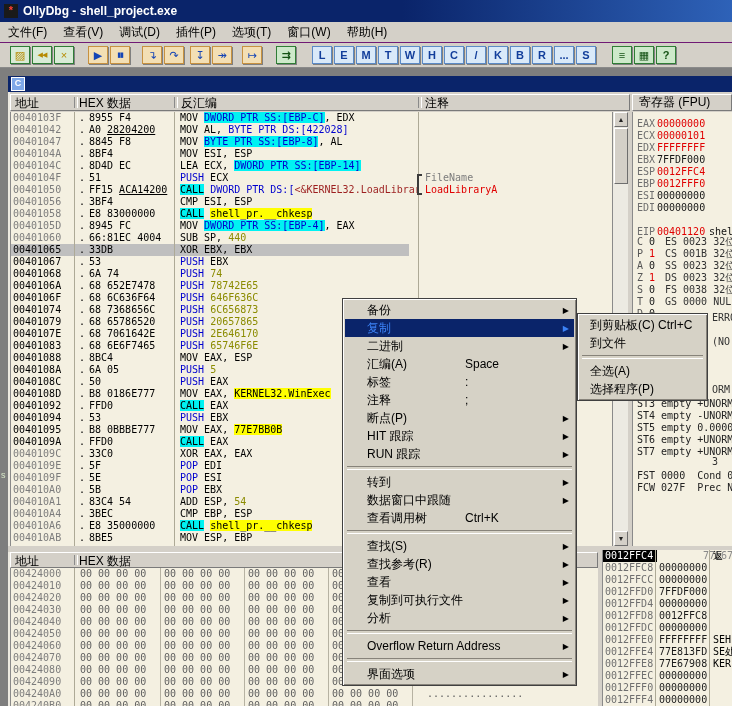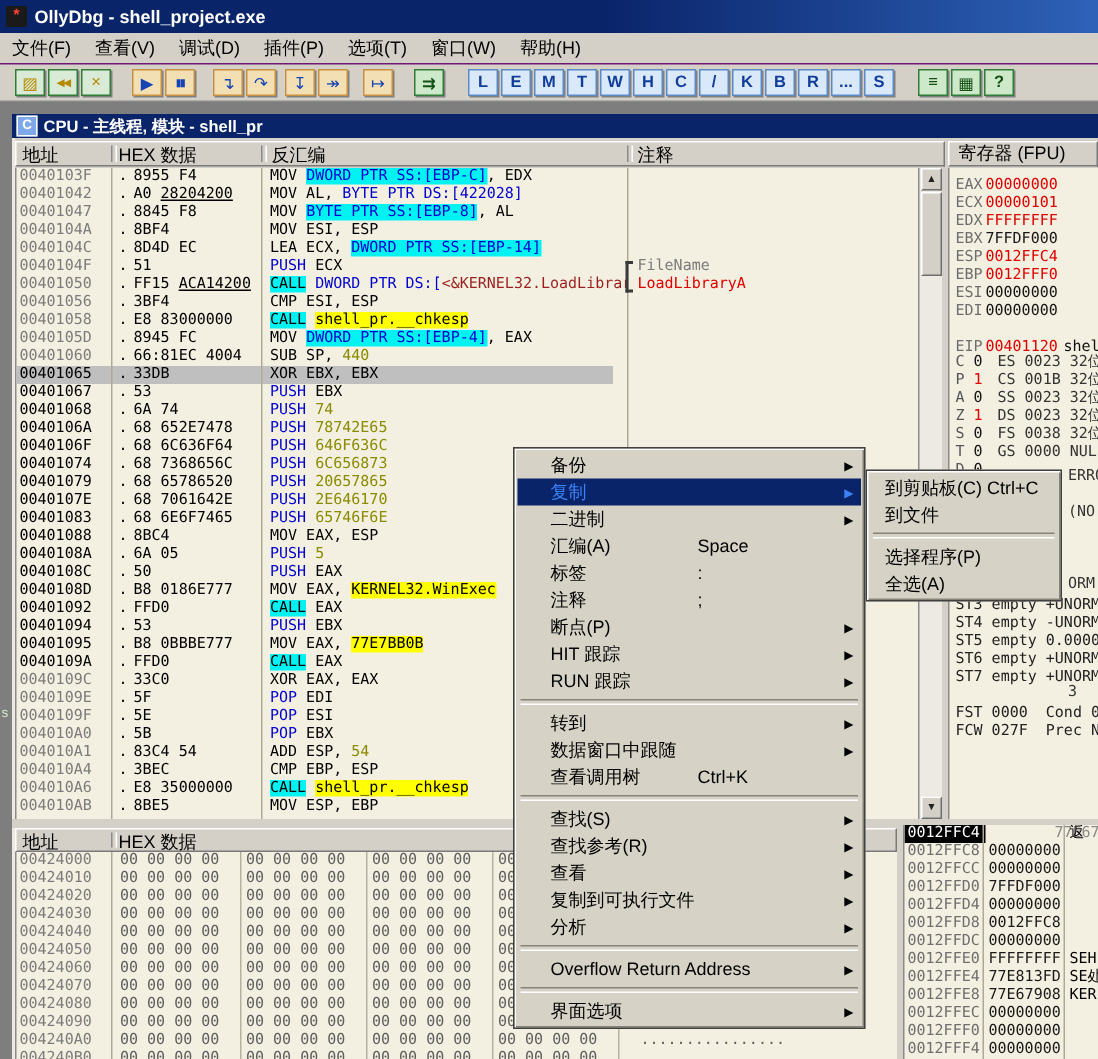--- a/index.html
+++ b/index.html
@@ -156,21 +156,20 @@
       <div class="tbtn b" style="margin-left: 2px;">S</div>
       <div class="tbtn g2" style="margin-left: 16px;">≡</div>
       <div class="tbtn g2" style="margin-left: 2px;">▦</div>
       <div class="tbtn g2" style="margin-left: 2px;">?</div>
     </div>
   <span class="edge-s">s</span>
 
   <div id="cpubg"></div>
   <div class="cputitle">
     <div class="cicon">C</div>
-    <span>CPU - 主线程, 模块 - shell_pr</span>
   </div>
 
   <div class="hdrbar" id="colheaders">
     <span class="hcell" style="left:4px">地址</span>
     <span class="hcell" style="left:68px">HEX 数据</span>
     <span class="hcell" style="left:170px">反汇编</span>
     <span class="hcell" style="left:414px">注释</span>
     <span class="hdivv" style="left:63px"></span>
     <span class="hdivv" style="left:163px"></span>
     <span class="hdivv" style="left:407px"></span>
@@ -217,16 +216,16 @@
       <div class="mi"><span class="lbl">分析</span><span class="ar">▶</span></div>
       <div class="msep"></div>
       <div class="mi"><span class="lbl">Overflow Return Address</span><span class="ar">▶</span></div>
       <div class="msep"></div>
       <div class="mi"><span class="lbl">界面选项</span><span class="ar">▶</span></div>
     </div>
   <div class="menu" id="ctxsub">
       <div class="mi"><span class="lbl">到剪贴板(C)</span><span class="sc">Ctrl+C</span></div>
       <div class="mi"><span class="lbl">到文件</span></div>
       <div class="msep"></div>
+      <div class="mi"><span class="lbl">全选(A)</span></div>
       <div class="mi"><span class="lbl">选择程序(P)</span></div>
-      <div class="mi"><span class="lbl">全选(A)</span></div>
     </div>
 </div>
 
 </body></html>

